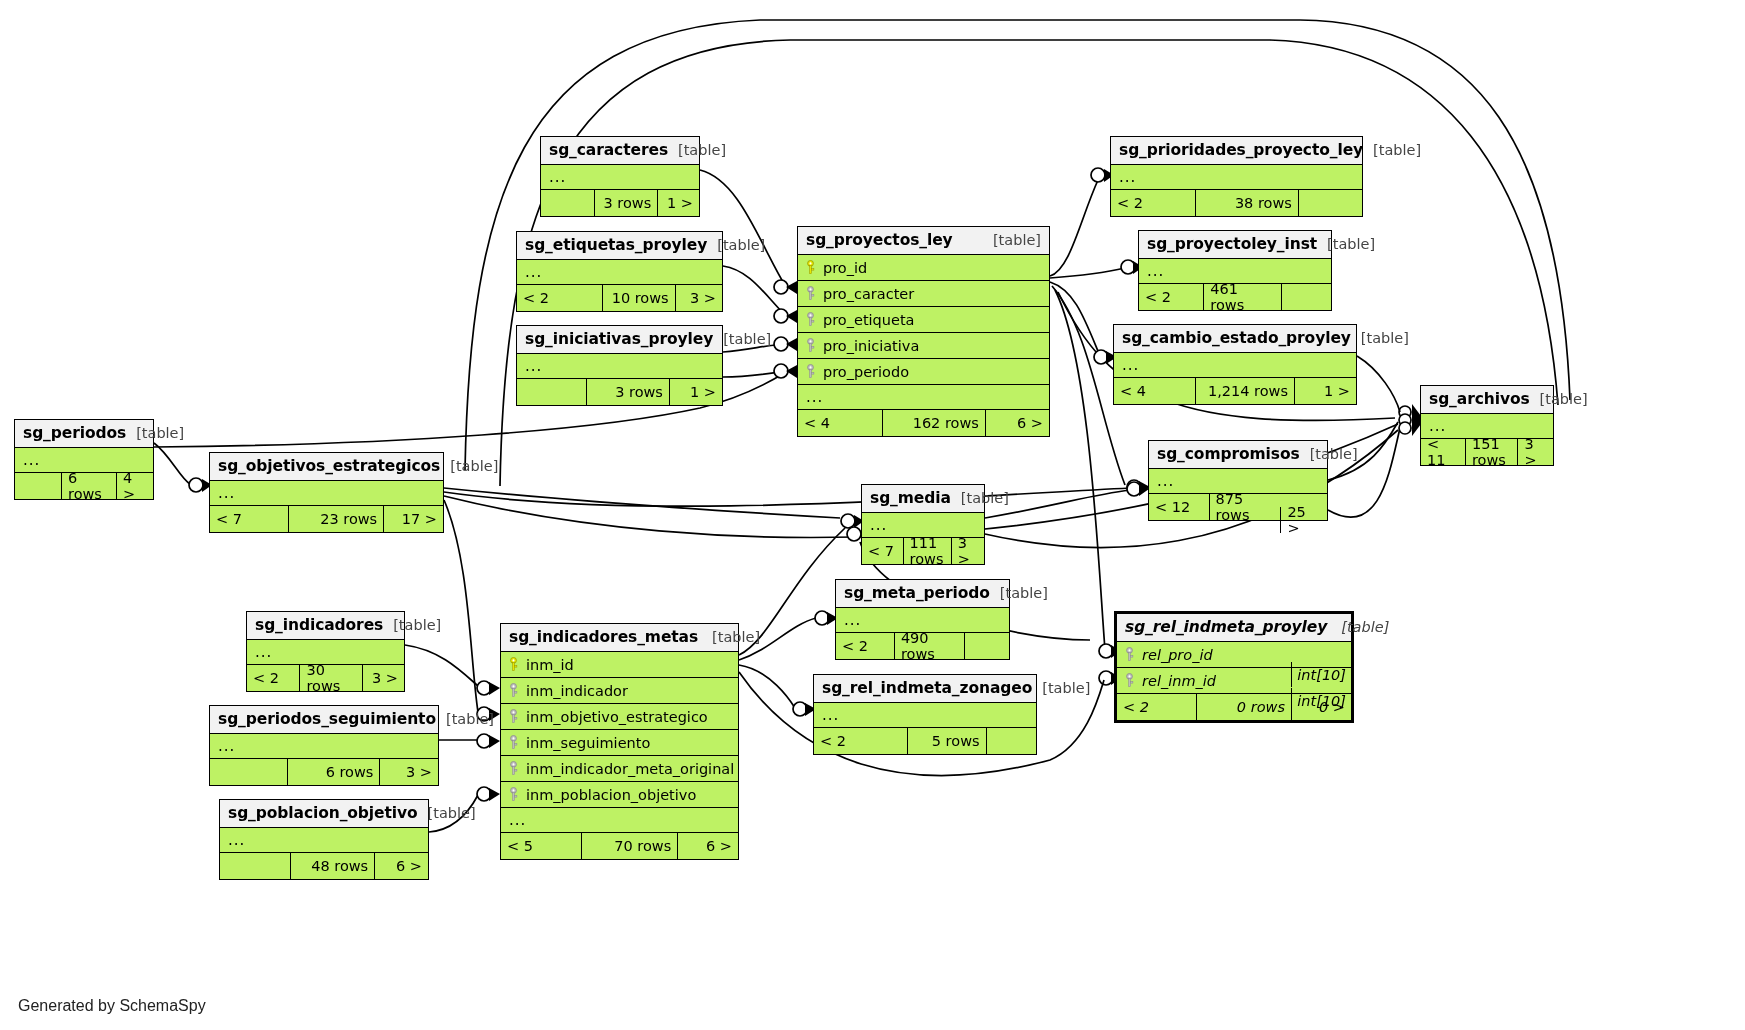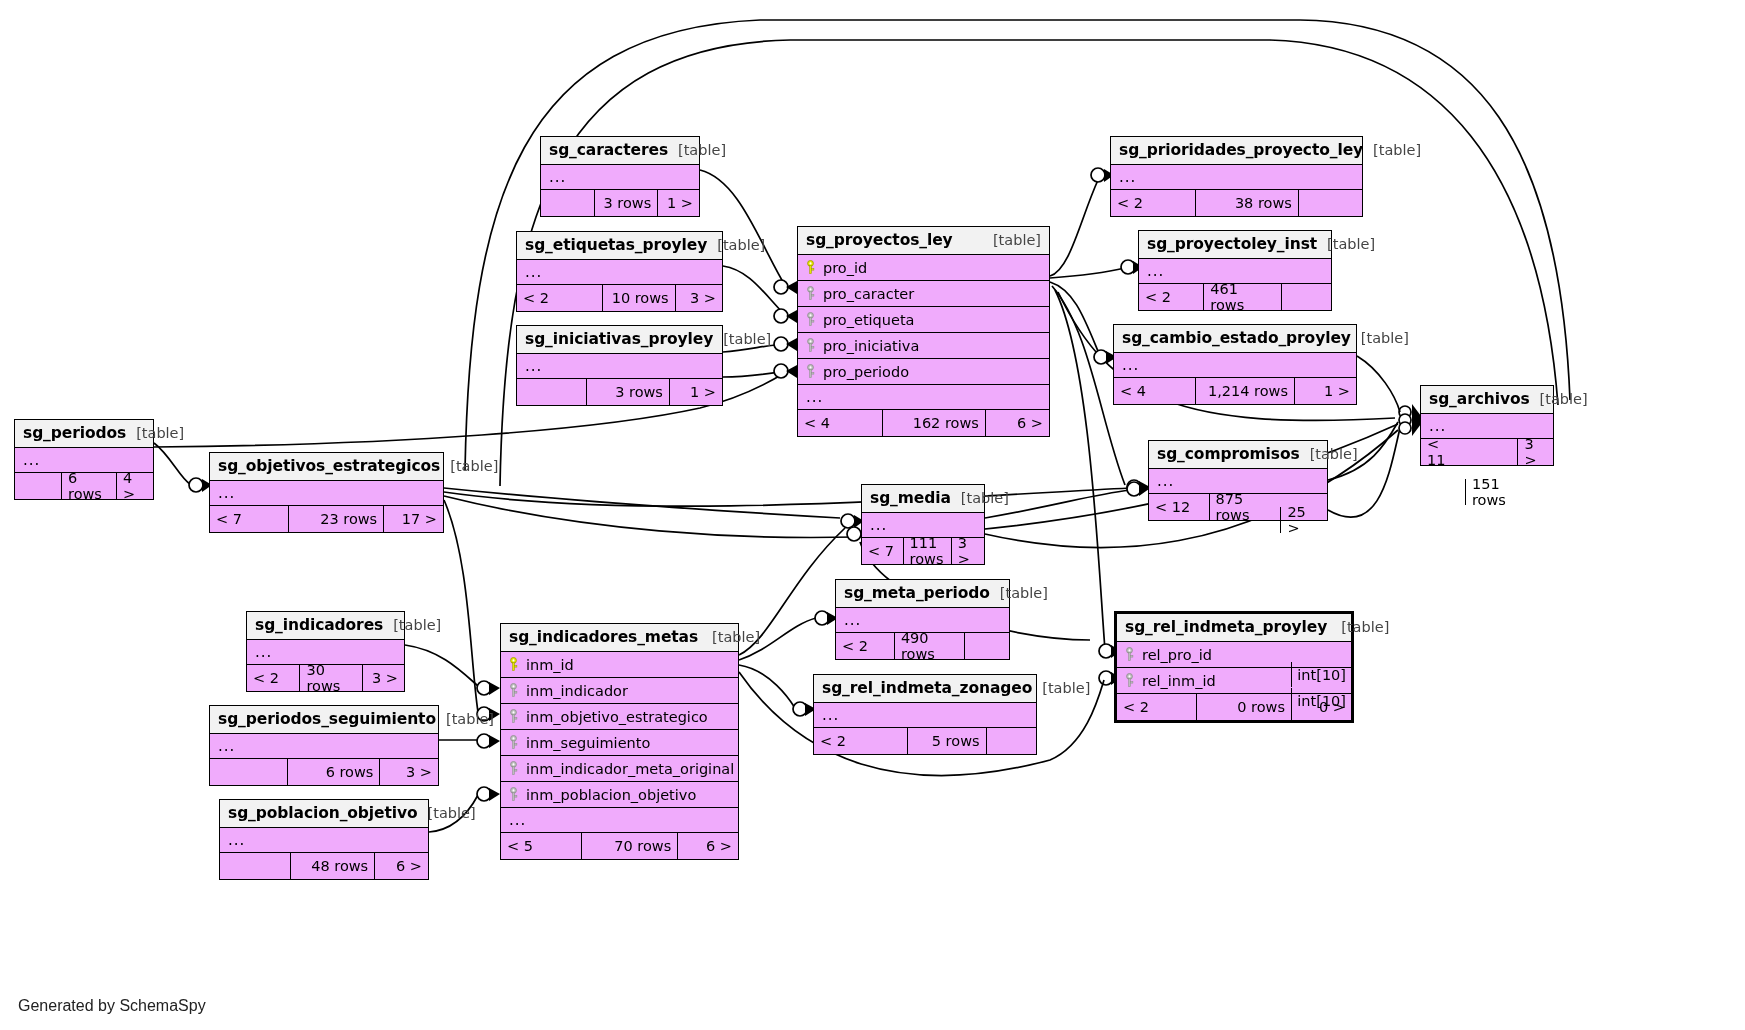--- a/index.html
+++ b/index.html
@@ -22,27 +22,28 @@
   }
   #edges {
     position: absolute;
     left: 0; top: 0;
     width: 1745px;
     height: 1030px;
     pointer-events: none;
   }
   .table-node {
     position: absolute;
-    background: #f0abfc;
+    background: #bef264;
     border: 1.6px solid #000000;
     box-sizing: border-box;
     z-index: 5;
   }
   .table-node.focus {
     border-width: 3px;
+    font-style: italic;
   }
   .tbl-title {
     display: flex;
     align-items: center;
     background: #f2f2f2;
     border-bottom: 1.6px solid #000000;
     padding: 3px 8px 4px 8px;
     box-sizing: border-box;
     white-space: nowrap;
     height: 28px;
@@ -383,21 +384,21 @@
         </div>
       </div>
       <div class="table-node" style="left: 1420px; top: 385px; width: 134px;">
         <div class="tbl-title">
           <span class="tbl-name">sg_archivos</span>
           <span class="tbl-kind">[table]</span>
         </div>
         <div class="ellipsis-row">...</div>
         <div class="foot-row">
           <div class="foot-cell l" style="flex: 0.34 0 0px;">&lt; 11</div>
-          <div class="foot-cell c" style="flex: 0.42 0 0px; margin-top: 40px;">151 rows</div>
+          <div class="foot-cell c" style="flex: 0.42 0 0px;">151 rows</div>
           <div class="foot-cell r" style="flex: 0.24 0 0px;">3 &gt;</div>
         </div>
       </div>
       <div class="table-node" style="left: 14px; top: 419px; width: 140px;">
         <div class="tbl-title">
           <span class="tbl-name">sg_periodos</span>
           <span class="tbl-kind">[table]</span>
         </div>
         <div class="ellipsis-row">...</div>
         <div class="foot-row">

